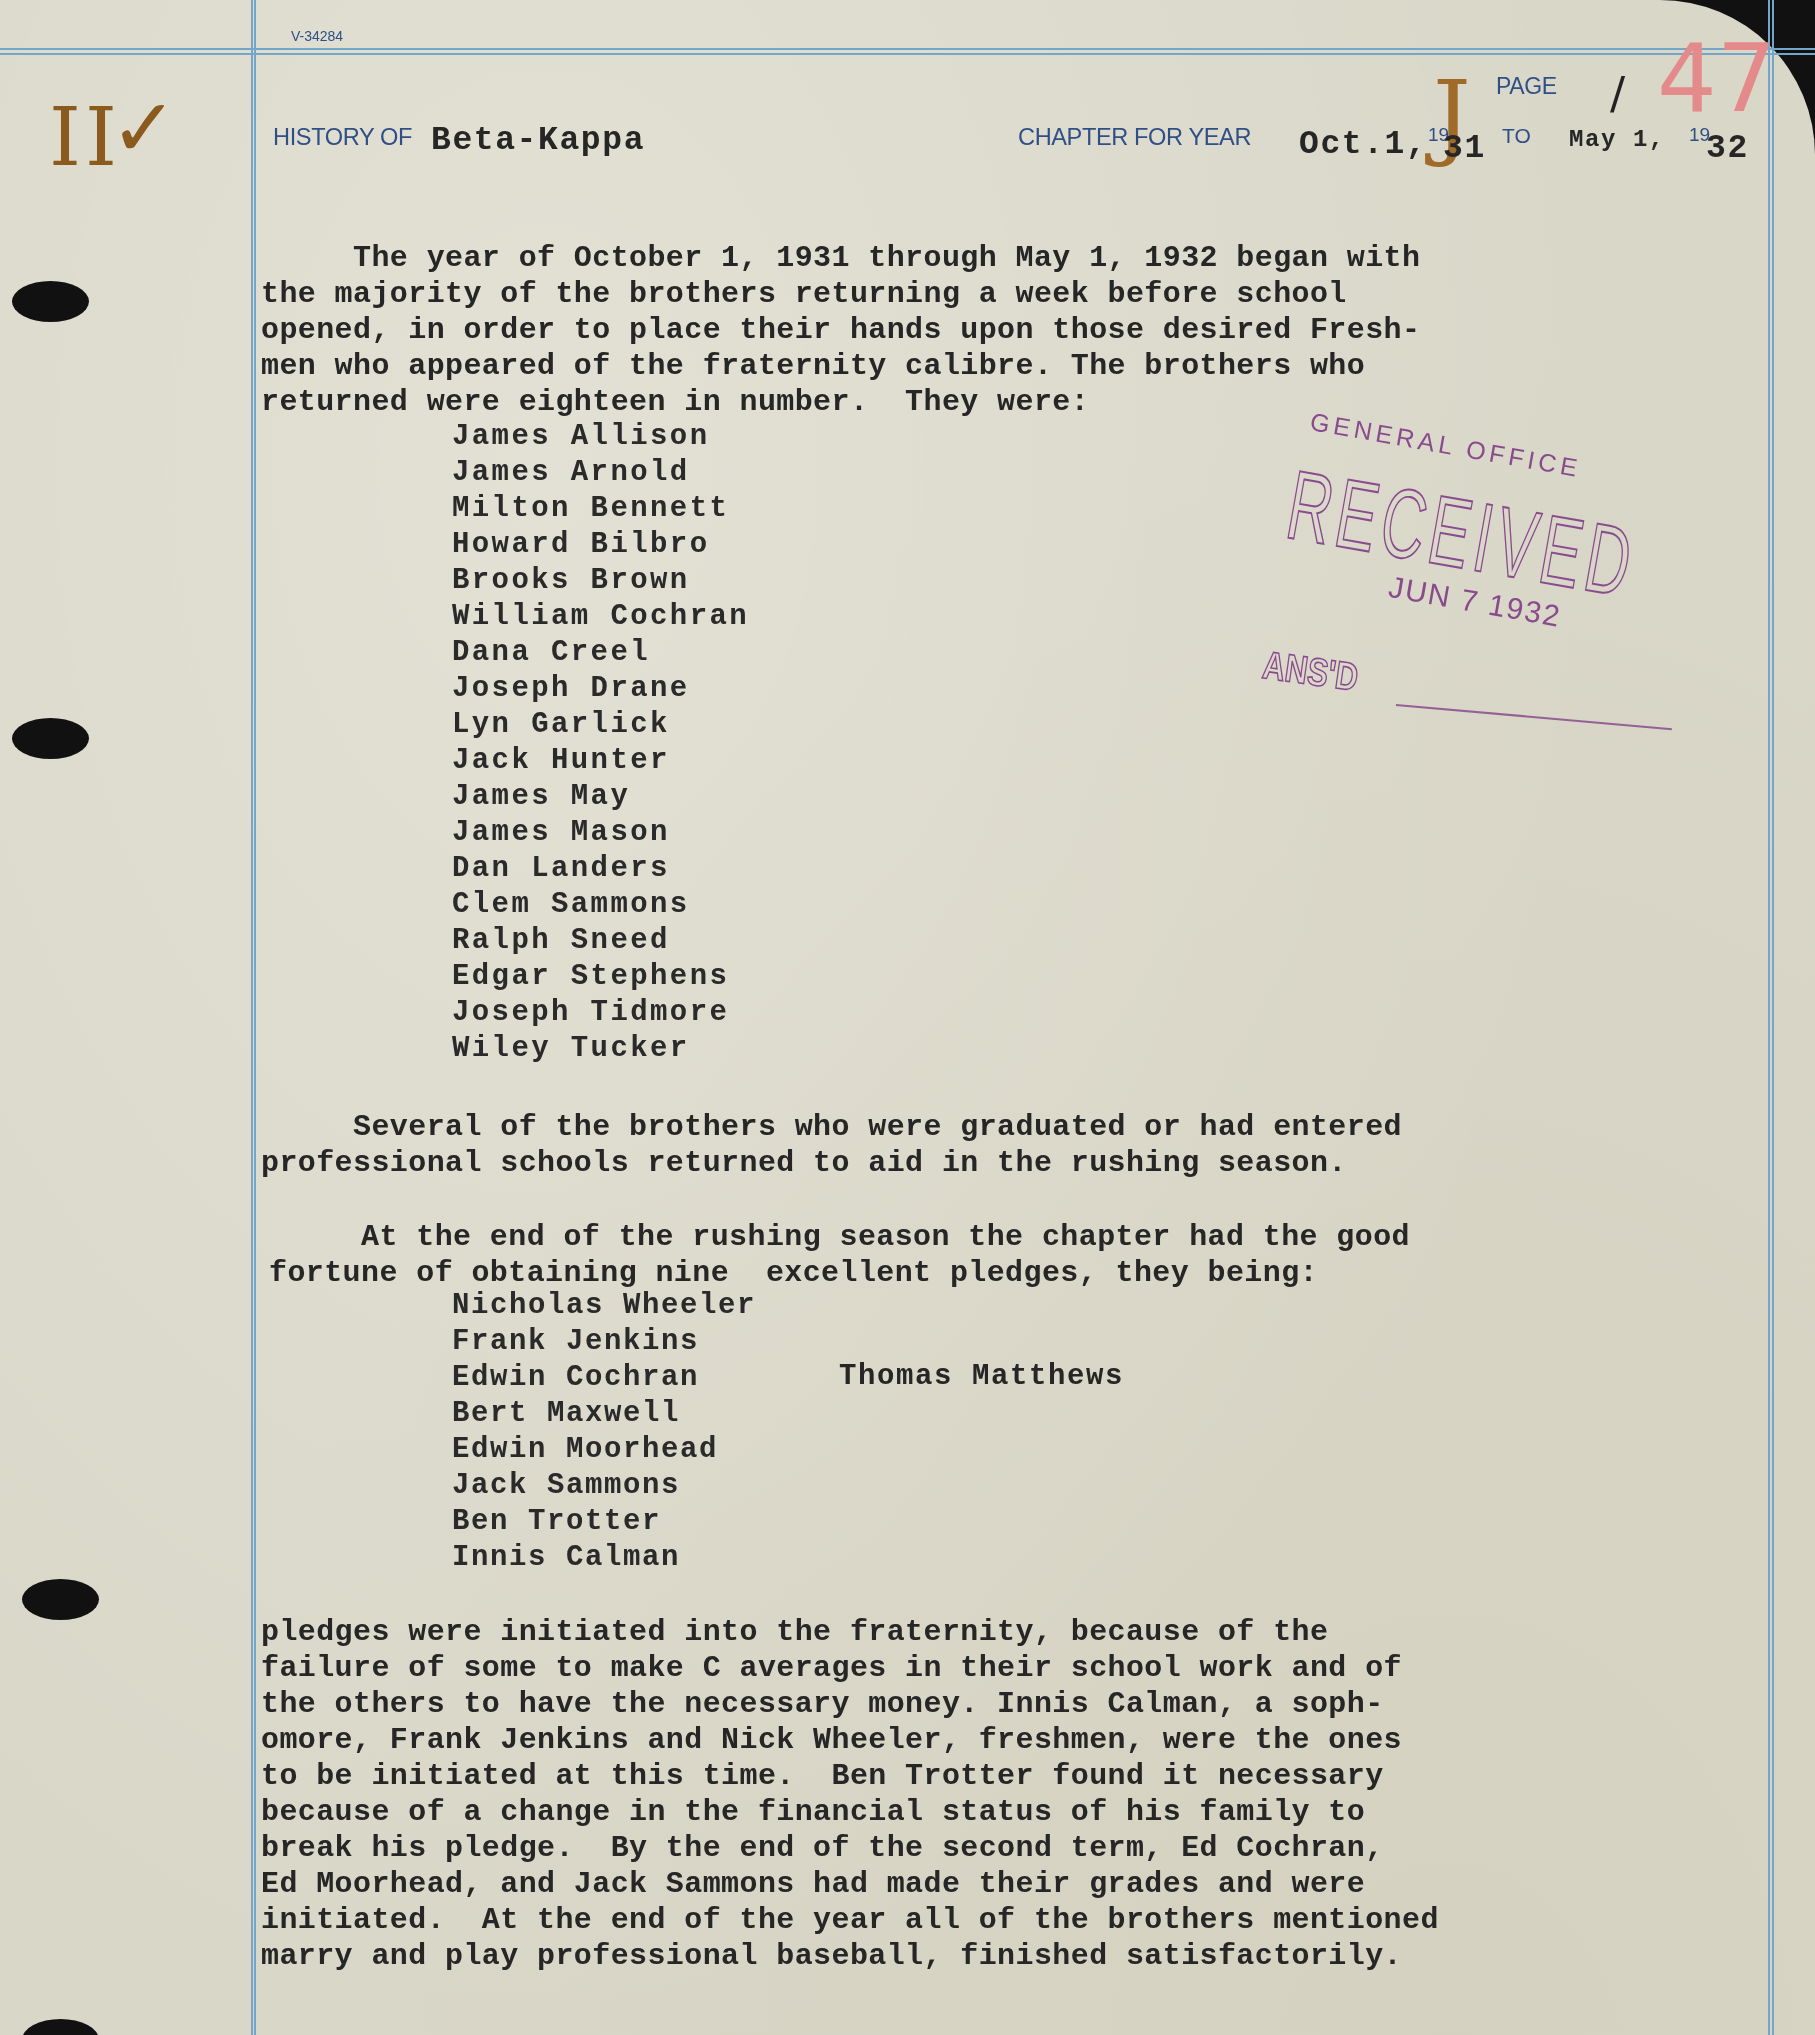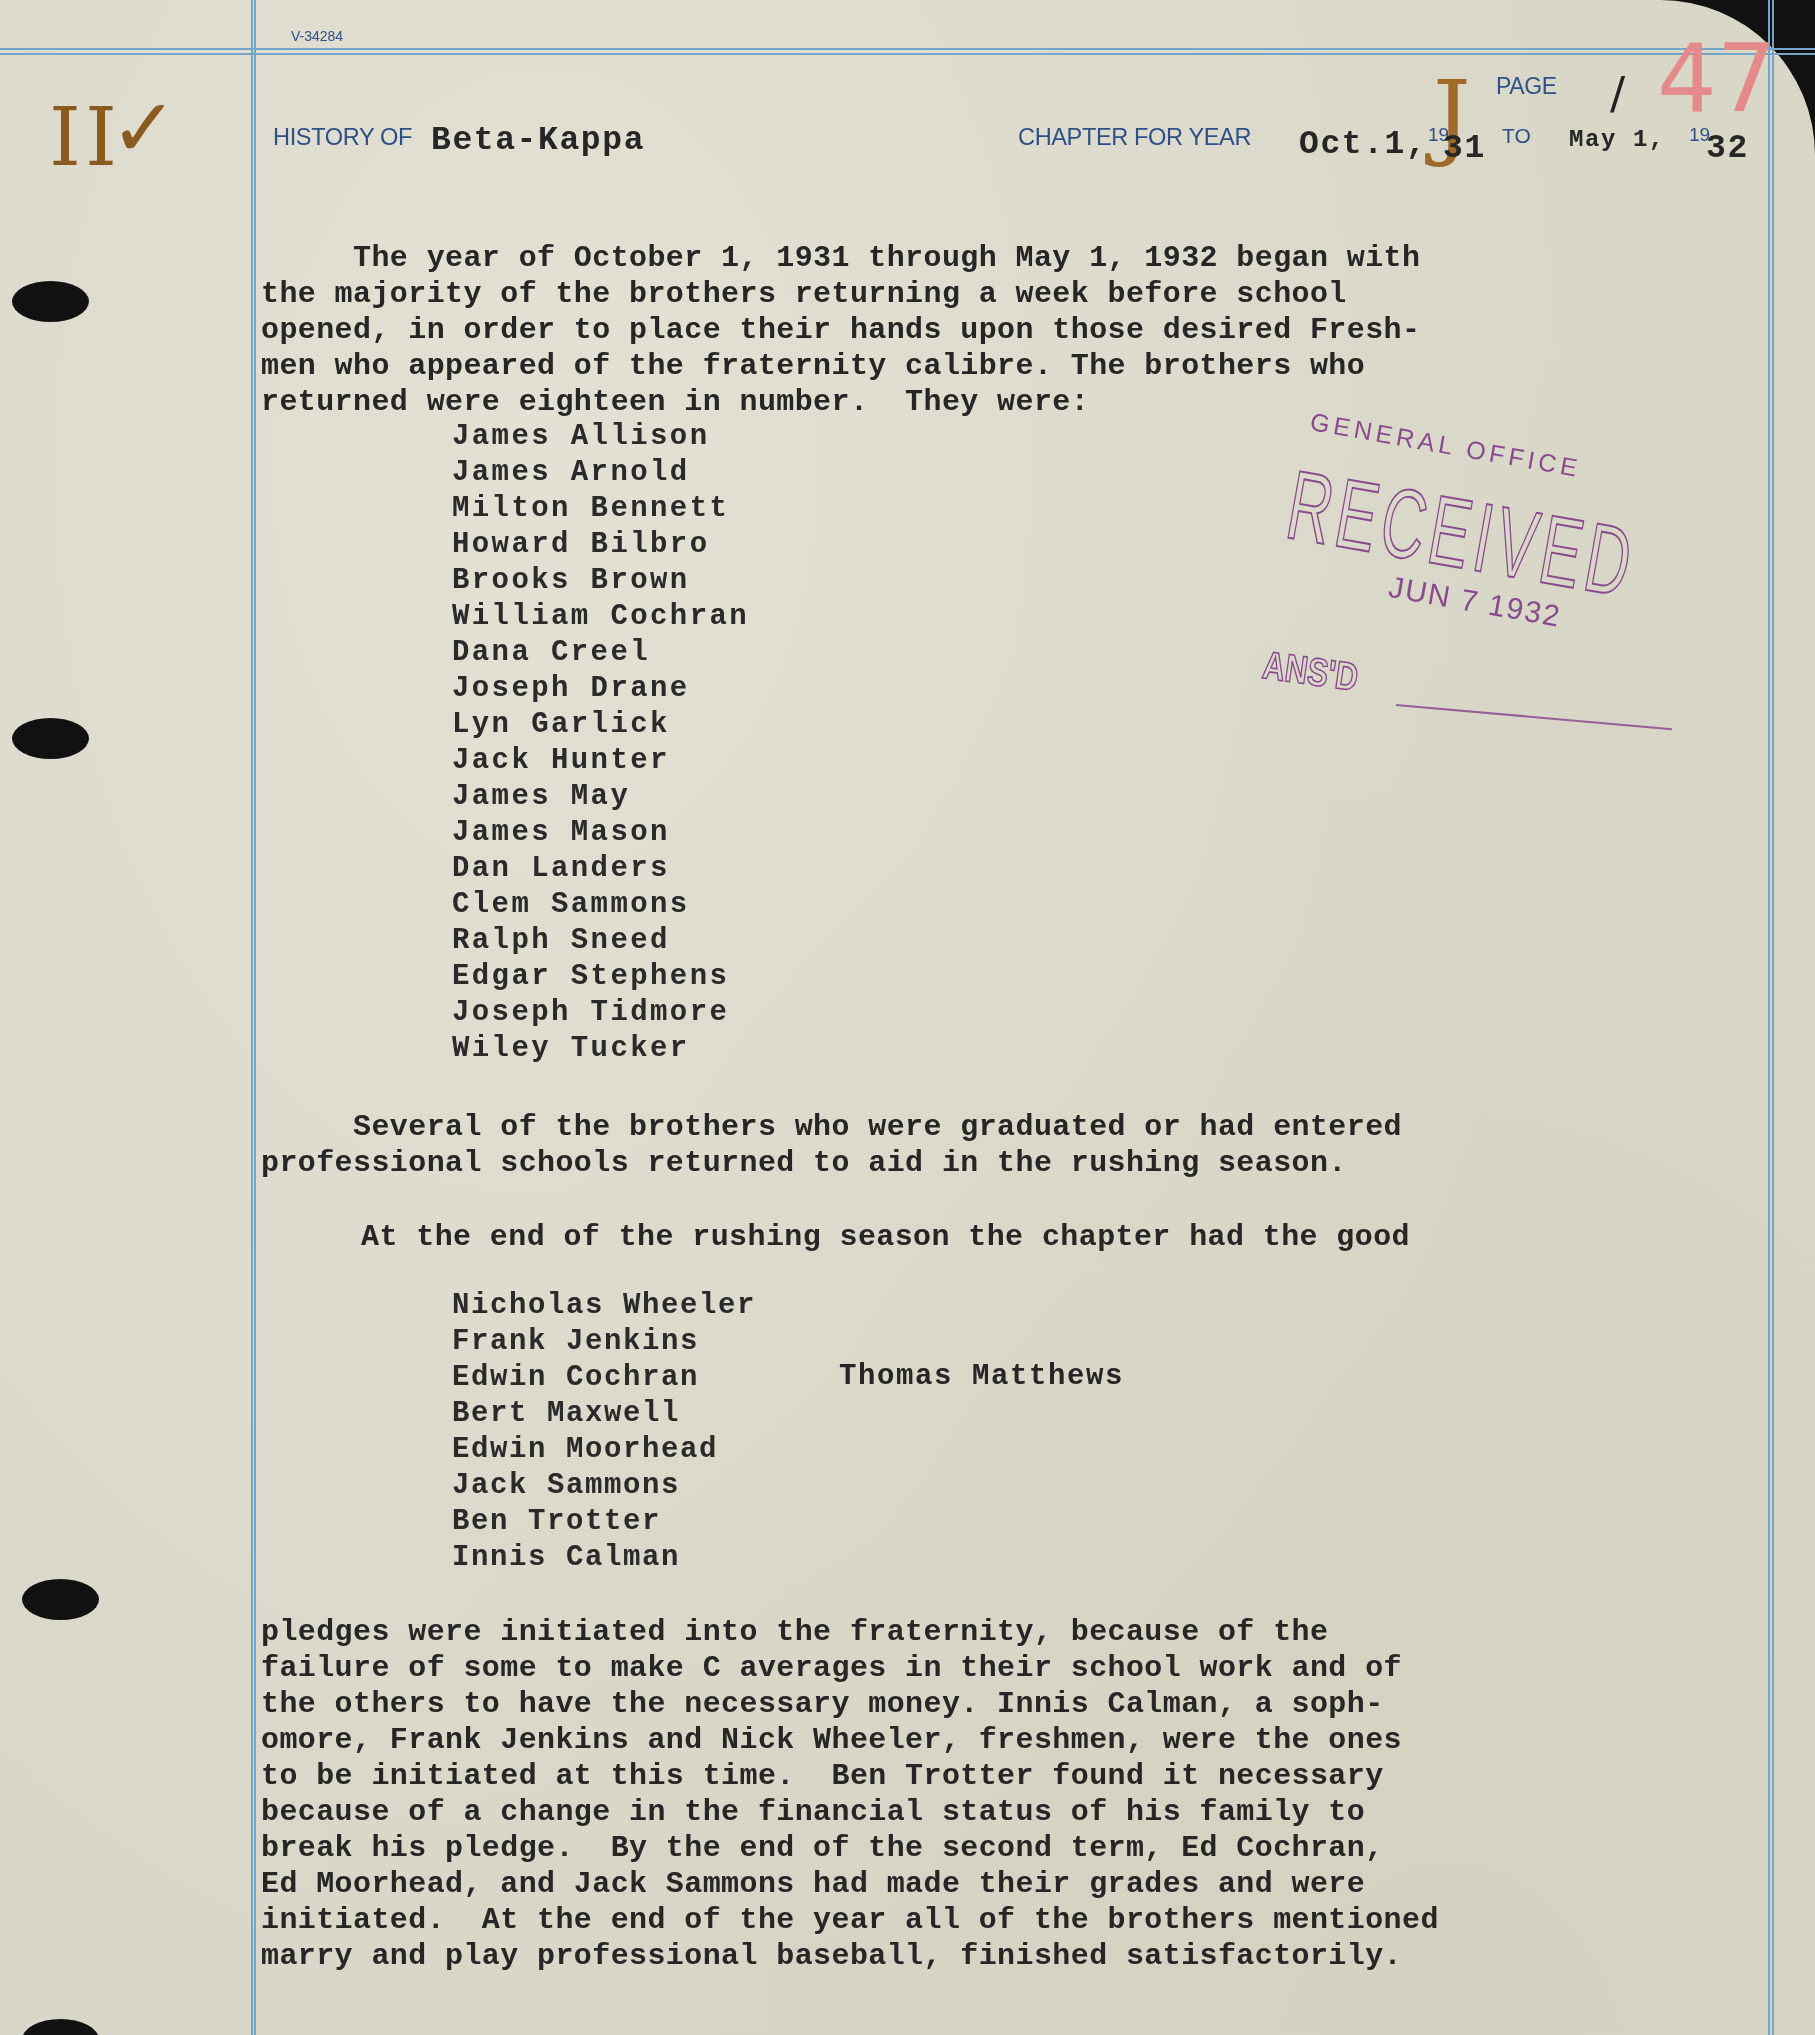--- a/index.html
+++ b/index.html
@@ -108,20 +108,21 @@
     <span class="nm">Wiley Tucker</span>
   </div>
 
   <div class="para" style="top:1109px;">
     <span class="line">     Several of the brothers who were graduated or had entered</span>
     <span class="line">professional schools returned to aid in the rushing season.</span>
   </div>
 
   <div class="para" style="top:1219px;margin-left:8px;">
     <span class="line">     At the end of the rushing season the chapter had the good</span>
+    <span class="line">fortune of obtaining nine  excellent pledges, they being:</span>
   </div>
 
   <div class="name-list" style="top:1288px; letter-spacing:1.6px;">
     <span class="nm">Nicholas Wheeler</span>
     <span class="nm">Frank Jenkins</span>
     <span class="nm">Edwin Cochran</span>
     <span class="nm">Bert Maxwell</span>
     <span class="nm">Edwin Moorhead</span>
     <span class="nm">Jack Sammons</span>
     <span class="nm">Ben Trotter</span>

